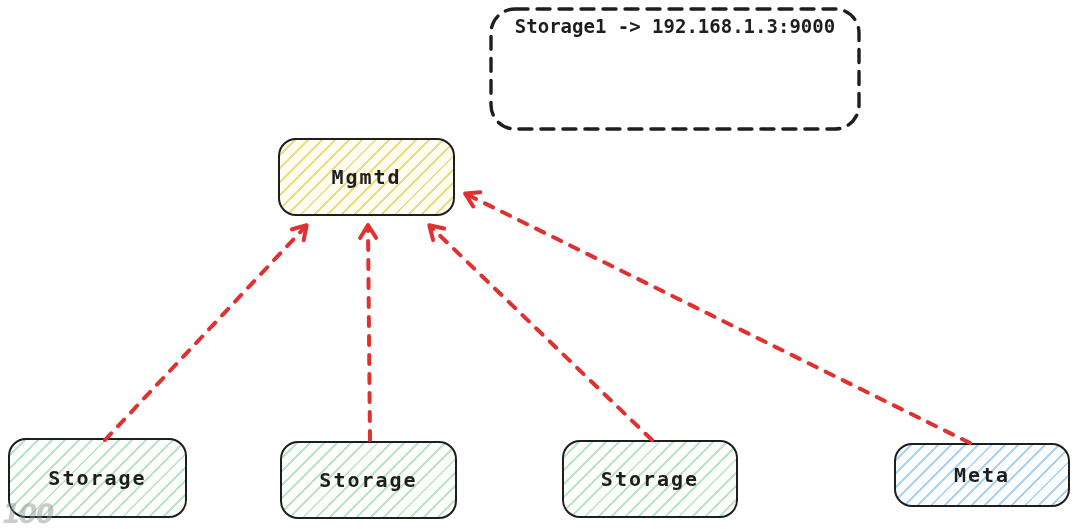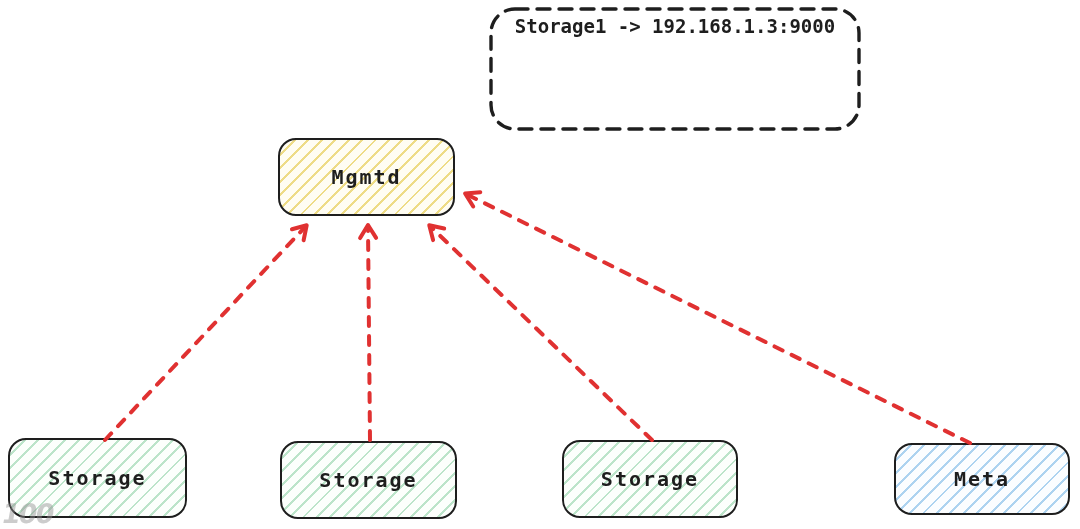--- a/index.html
+++ b/index.html
@@ -85,21 +85,21 @@
     background-color: #fbfdff;
     background-image: repeating-linear-gradient(135deg,
       rgba(147,197,235,0.75) 0px, rgba(147,197,235,0.75) 2px,
       transparent 2px, transparent 9.5px);
   }
 
   #node-mgmtd    { left: 278px; top: 138px; width: 177px; height: 78px; }
   #node-storage1 { left: 8px;   top: 438px; width: 179px; height: 80px; }
   #node-storage2 { left: 280px; top: 441px; width: 177px; height: 78px; }
   #node-storage3 { left: 562px; top: 440px; width: 176px; height: 78px; }
-  #node-meta     { left: 894px; top: 443px; width: 176px; height: 72px; }
+  #node-meta     { left: 894px; top: 443px; width: 176px; height: 64px; }
 
   
   .watermark {
     position: absolute;
     left: 2px;
     bottom: 0px;
     display: flex;
     align-items: center;
     gap: 5px;
     z-index: 4;

